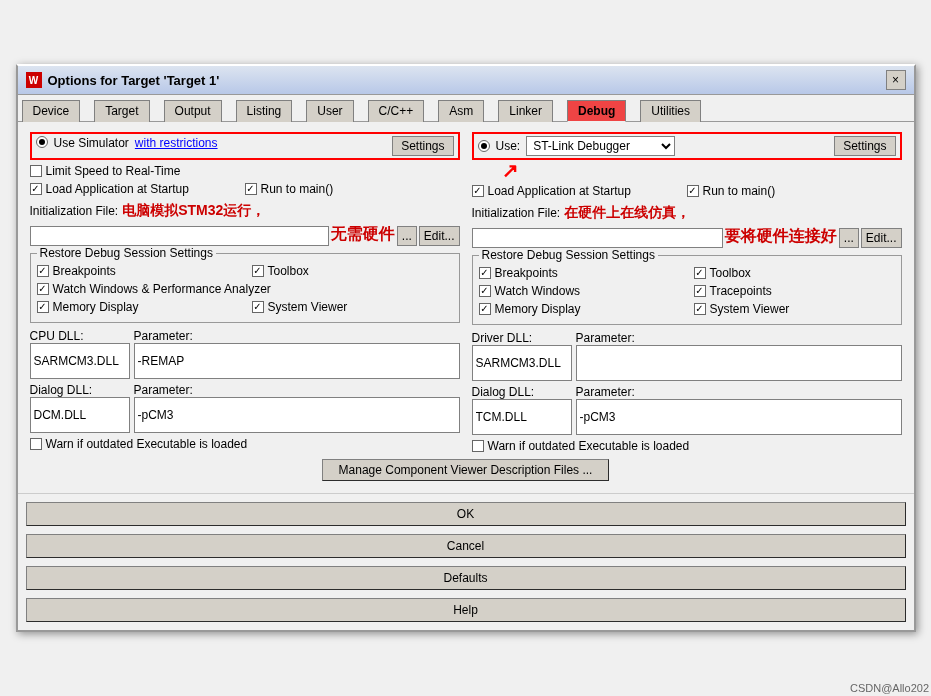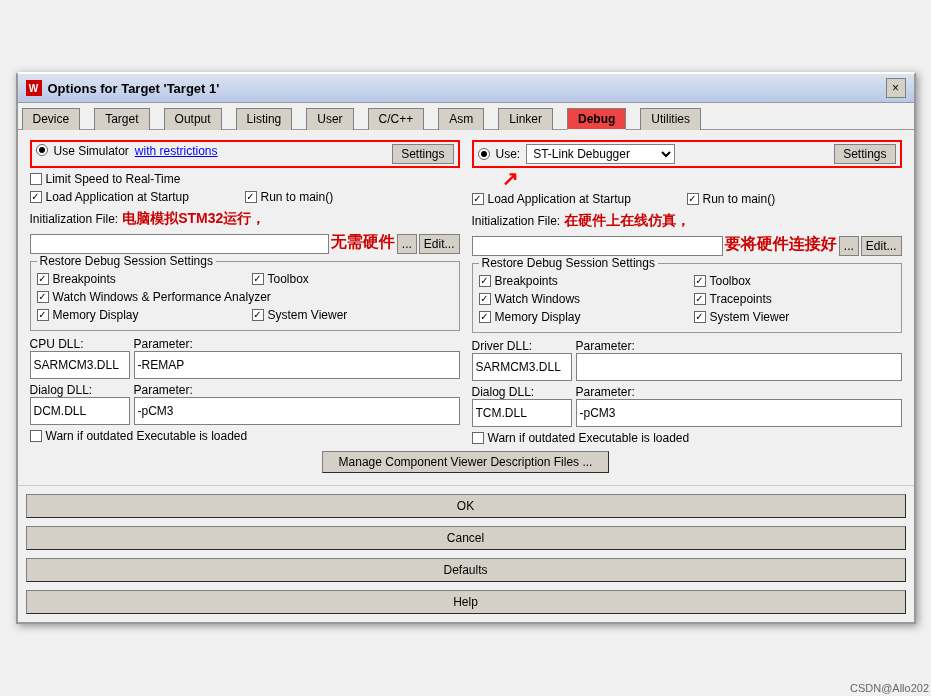--- a/index.html
+++ b/index.html
@@ -214,21 +214,21 @@
       display: grid;
       grid-template-columns: 100px 1fr;
       gap: 4px;
     }
     .text-input {
       width: 100%;
       padding: 1px 3px;
       border: 1px solid #808080;
       background: white;
       font-size: 12px;
-      height: 28px;
+      height: 36px;
     }
     .warn-row {
       display: flex;
       align-items: center;
       gap: 4px;
       font-size: 12px;
     }
     .bottom-btn-row {
       display: flex;
       justify-content: center;

